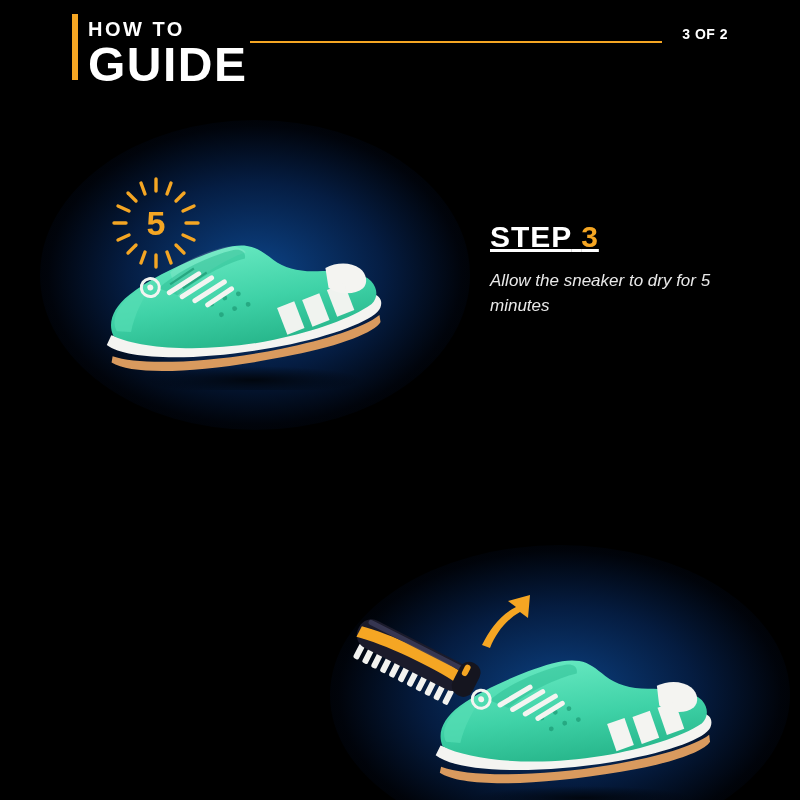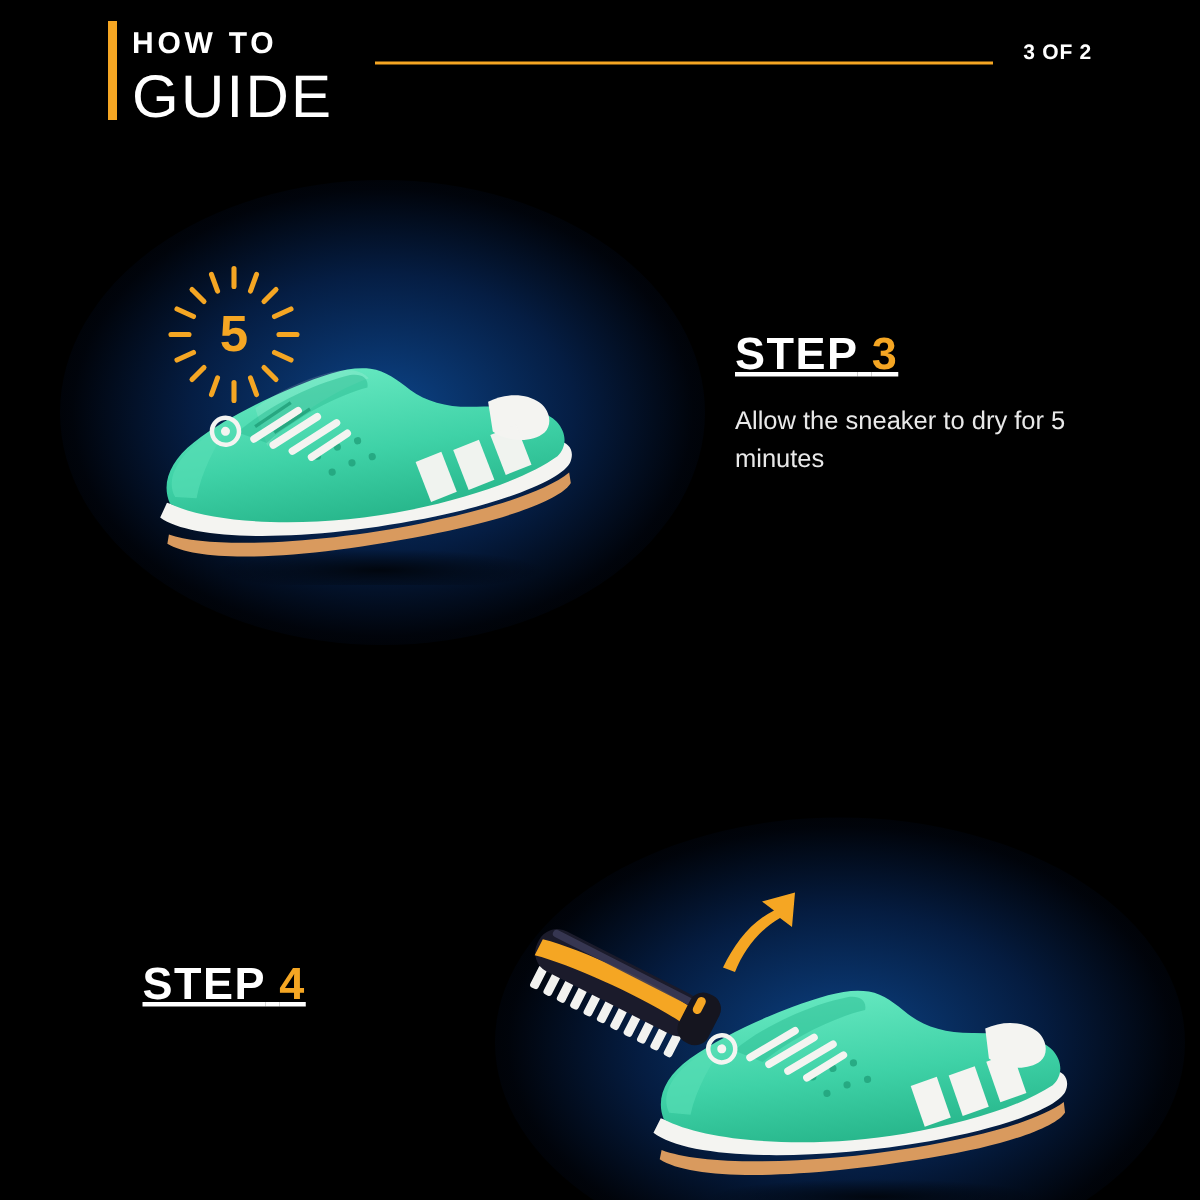--- a/index.html
+++ b/index.html
@@ -29,22 +29,22 @@
     top: 16px;
   }
   .title-how {
     font-size: 20px;
     font-weight: bold;
     letter-spacing: 2.5px;
     line-height: 26px;
     color: #ffffff;
   }
   .title-guide {
-    font-size: 40px;
-    font-weight: normal;
+    font-size: 48px;
+    font-weight: bold;
     letter-spacing: 1.5px;
     line-height: 42px;
     color: #ffffff;
     margin-top: 2px;
   }
   .header-rule {
     position: absolute;
     left: 250px;
     top: 41px;
     width: 412px;
@@ -80,20 +80,21 @@
     text-decoration: underline;
   }
   .step-heading .step-num {
     color: #f5a623;
   }
   .step-body {
     font-size: 17px;
     line-height: 25px;
     color: #e9e9e9;
     margin: 0;
+    font-style: italic;
   }
 
   .step3-text {
     position: absolute;
     left: 490px;
     top: 220px;
     width: 250px;
   }
   .step4-text {
     position: absolute;
@@ -355,17 +356,13 @@
         <path d="M112 78 L144 64"></path>
         <path d="M124 84 L150 72"></path>
       </g>
       <circle cx="70" cy="58" r="9" fill="none" stroke="#f4f4f1" stroke-width="3"></circle>
       <circle cx="70" cy="58" r="3" fill="#f4f4f1"></circle>
     </g>
   </svg>
 </div>
 
 <div class="step4-text">
-  <h2 class="step-heading">
-    <span>STEP</span>
-    <span class="step-num">4</span>
-  </h2>
 </div>
 
 </body></html>

